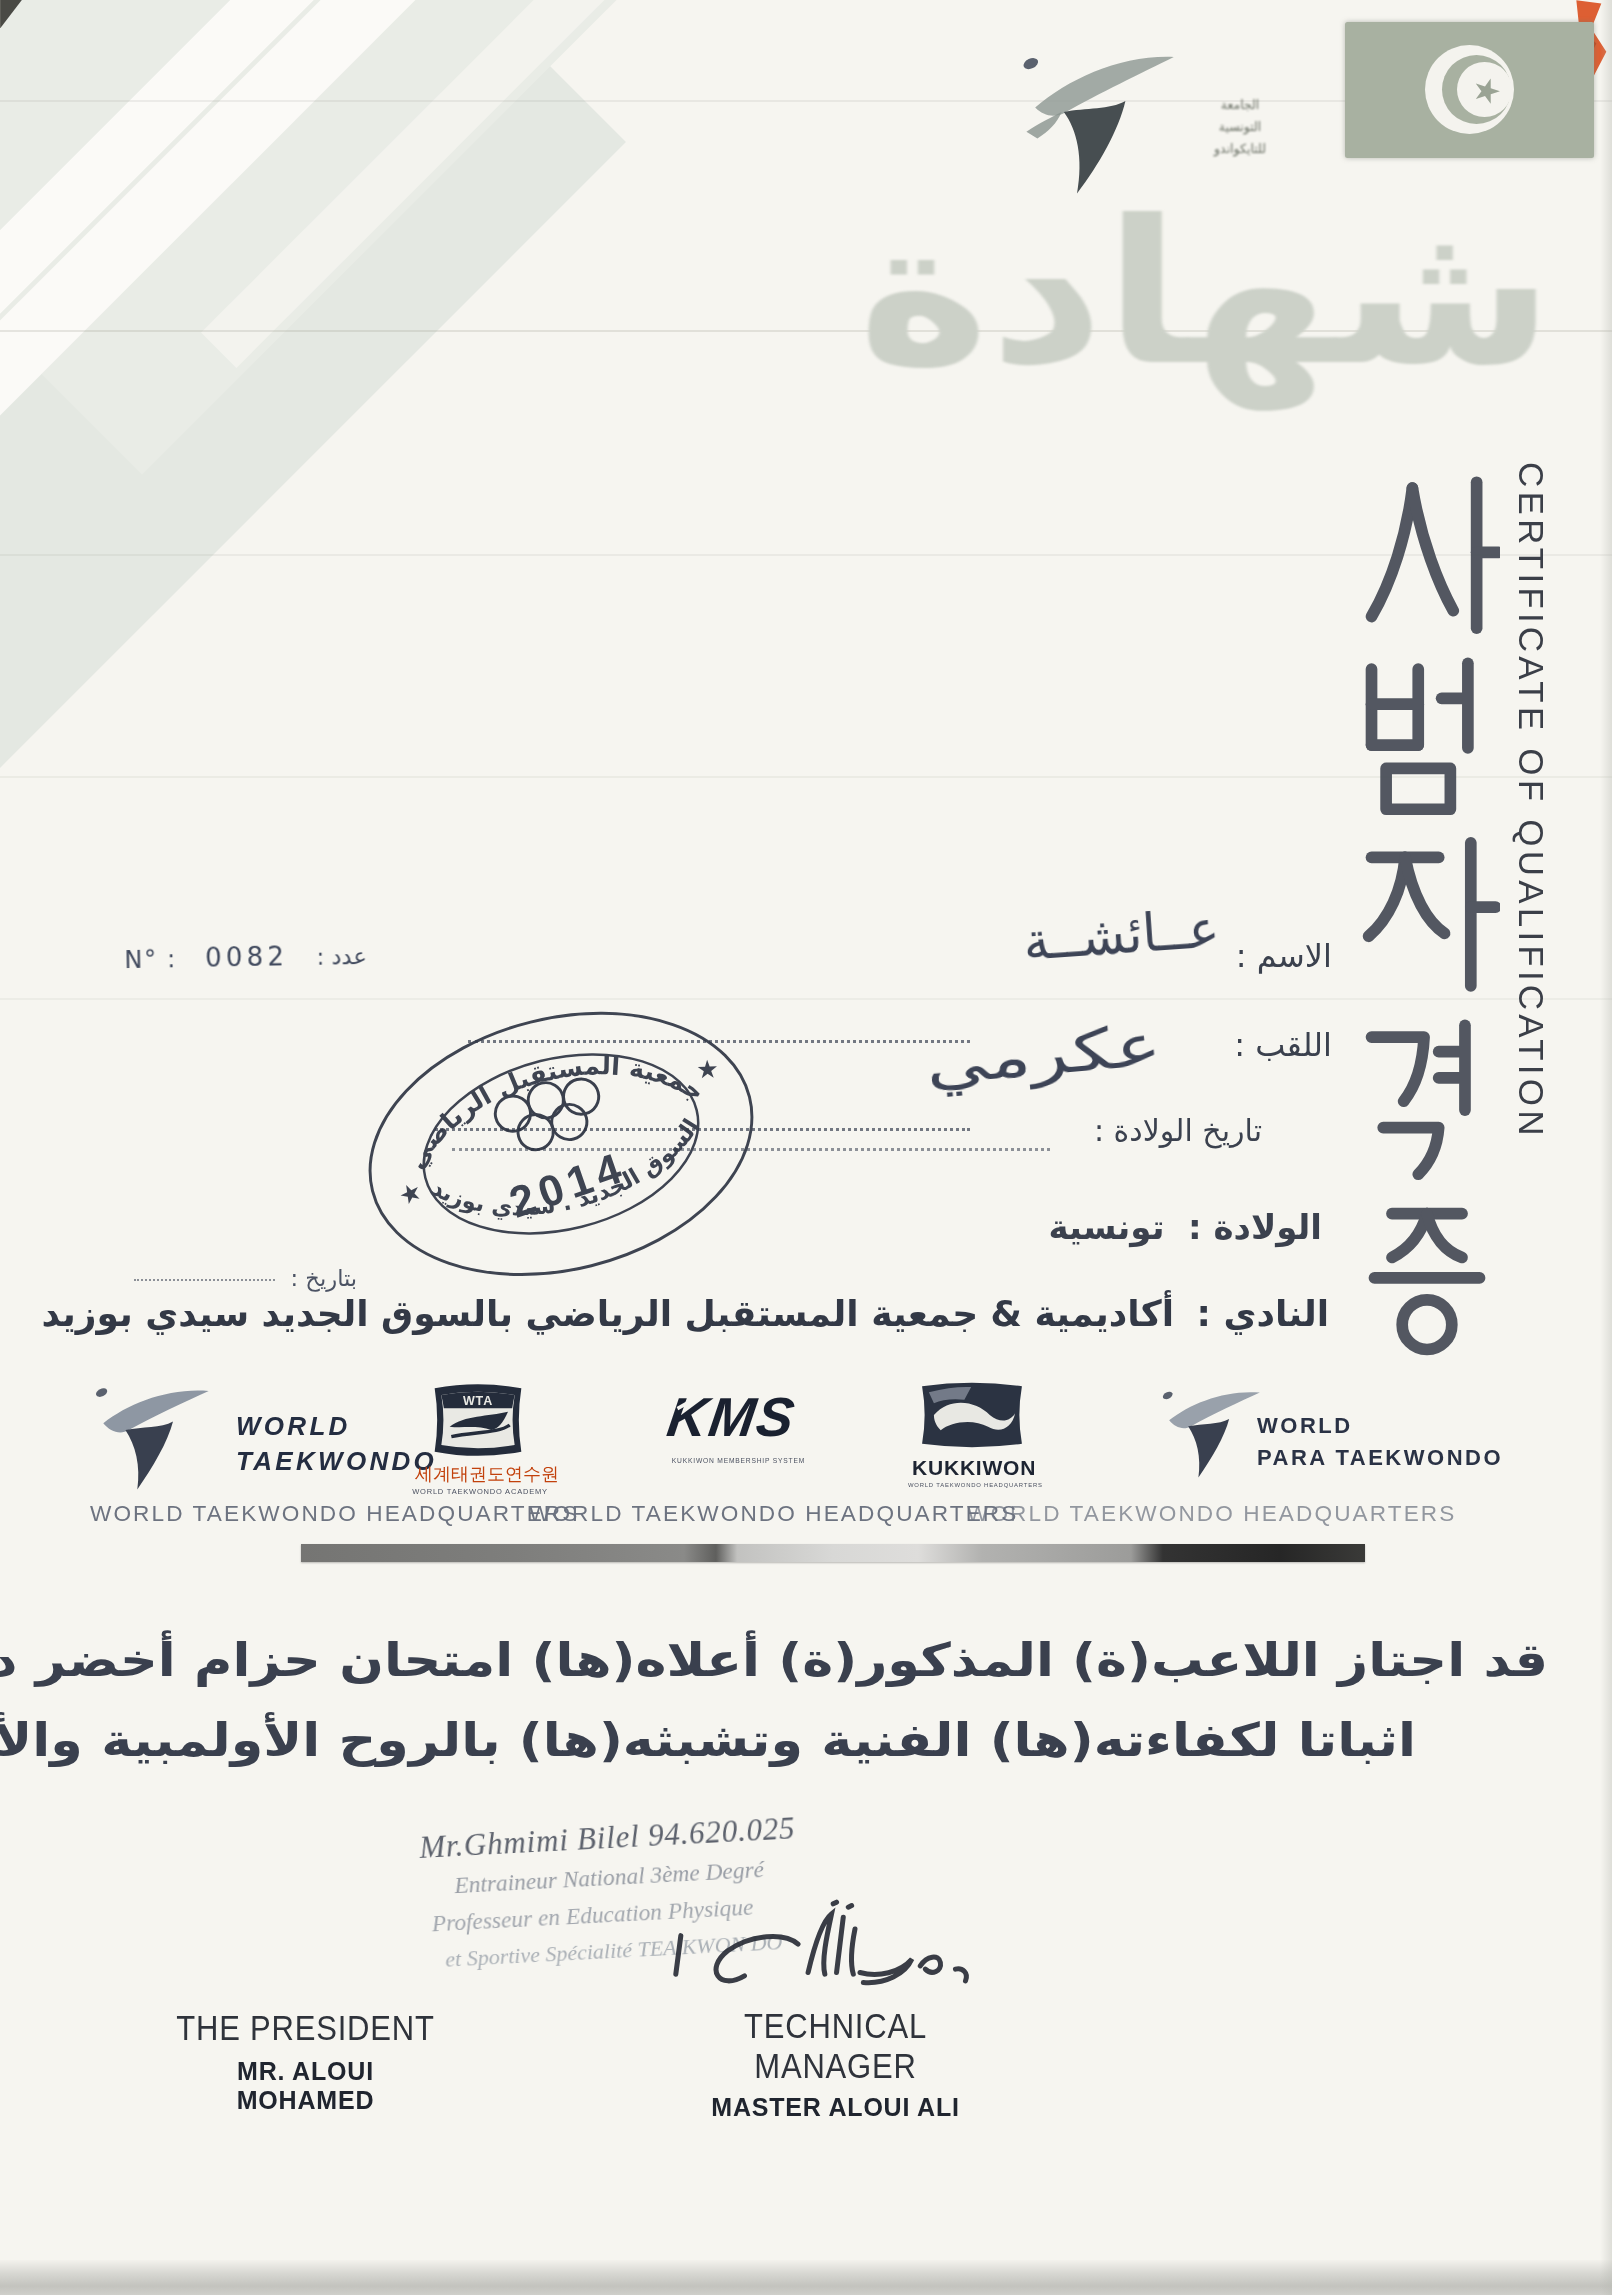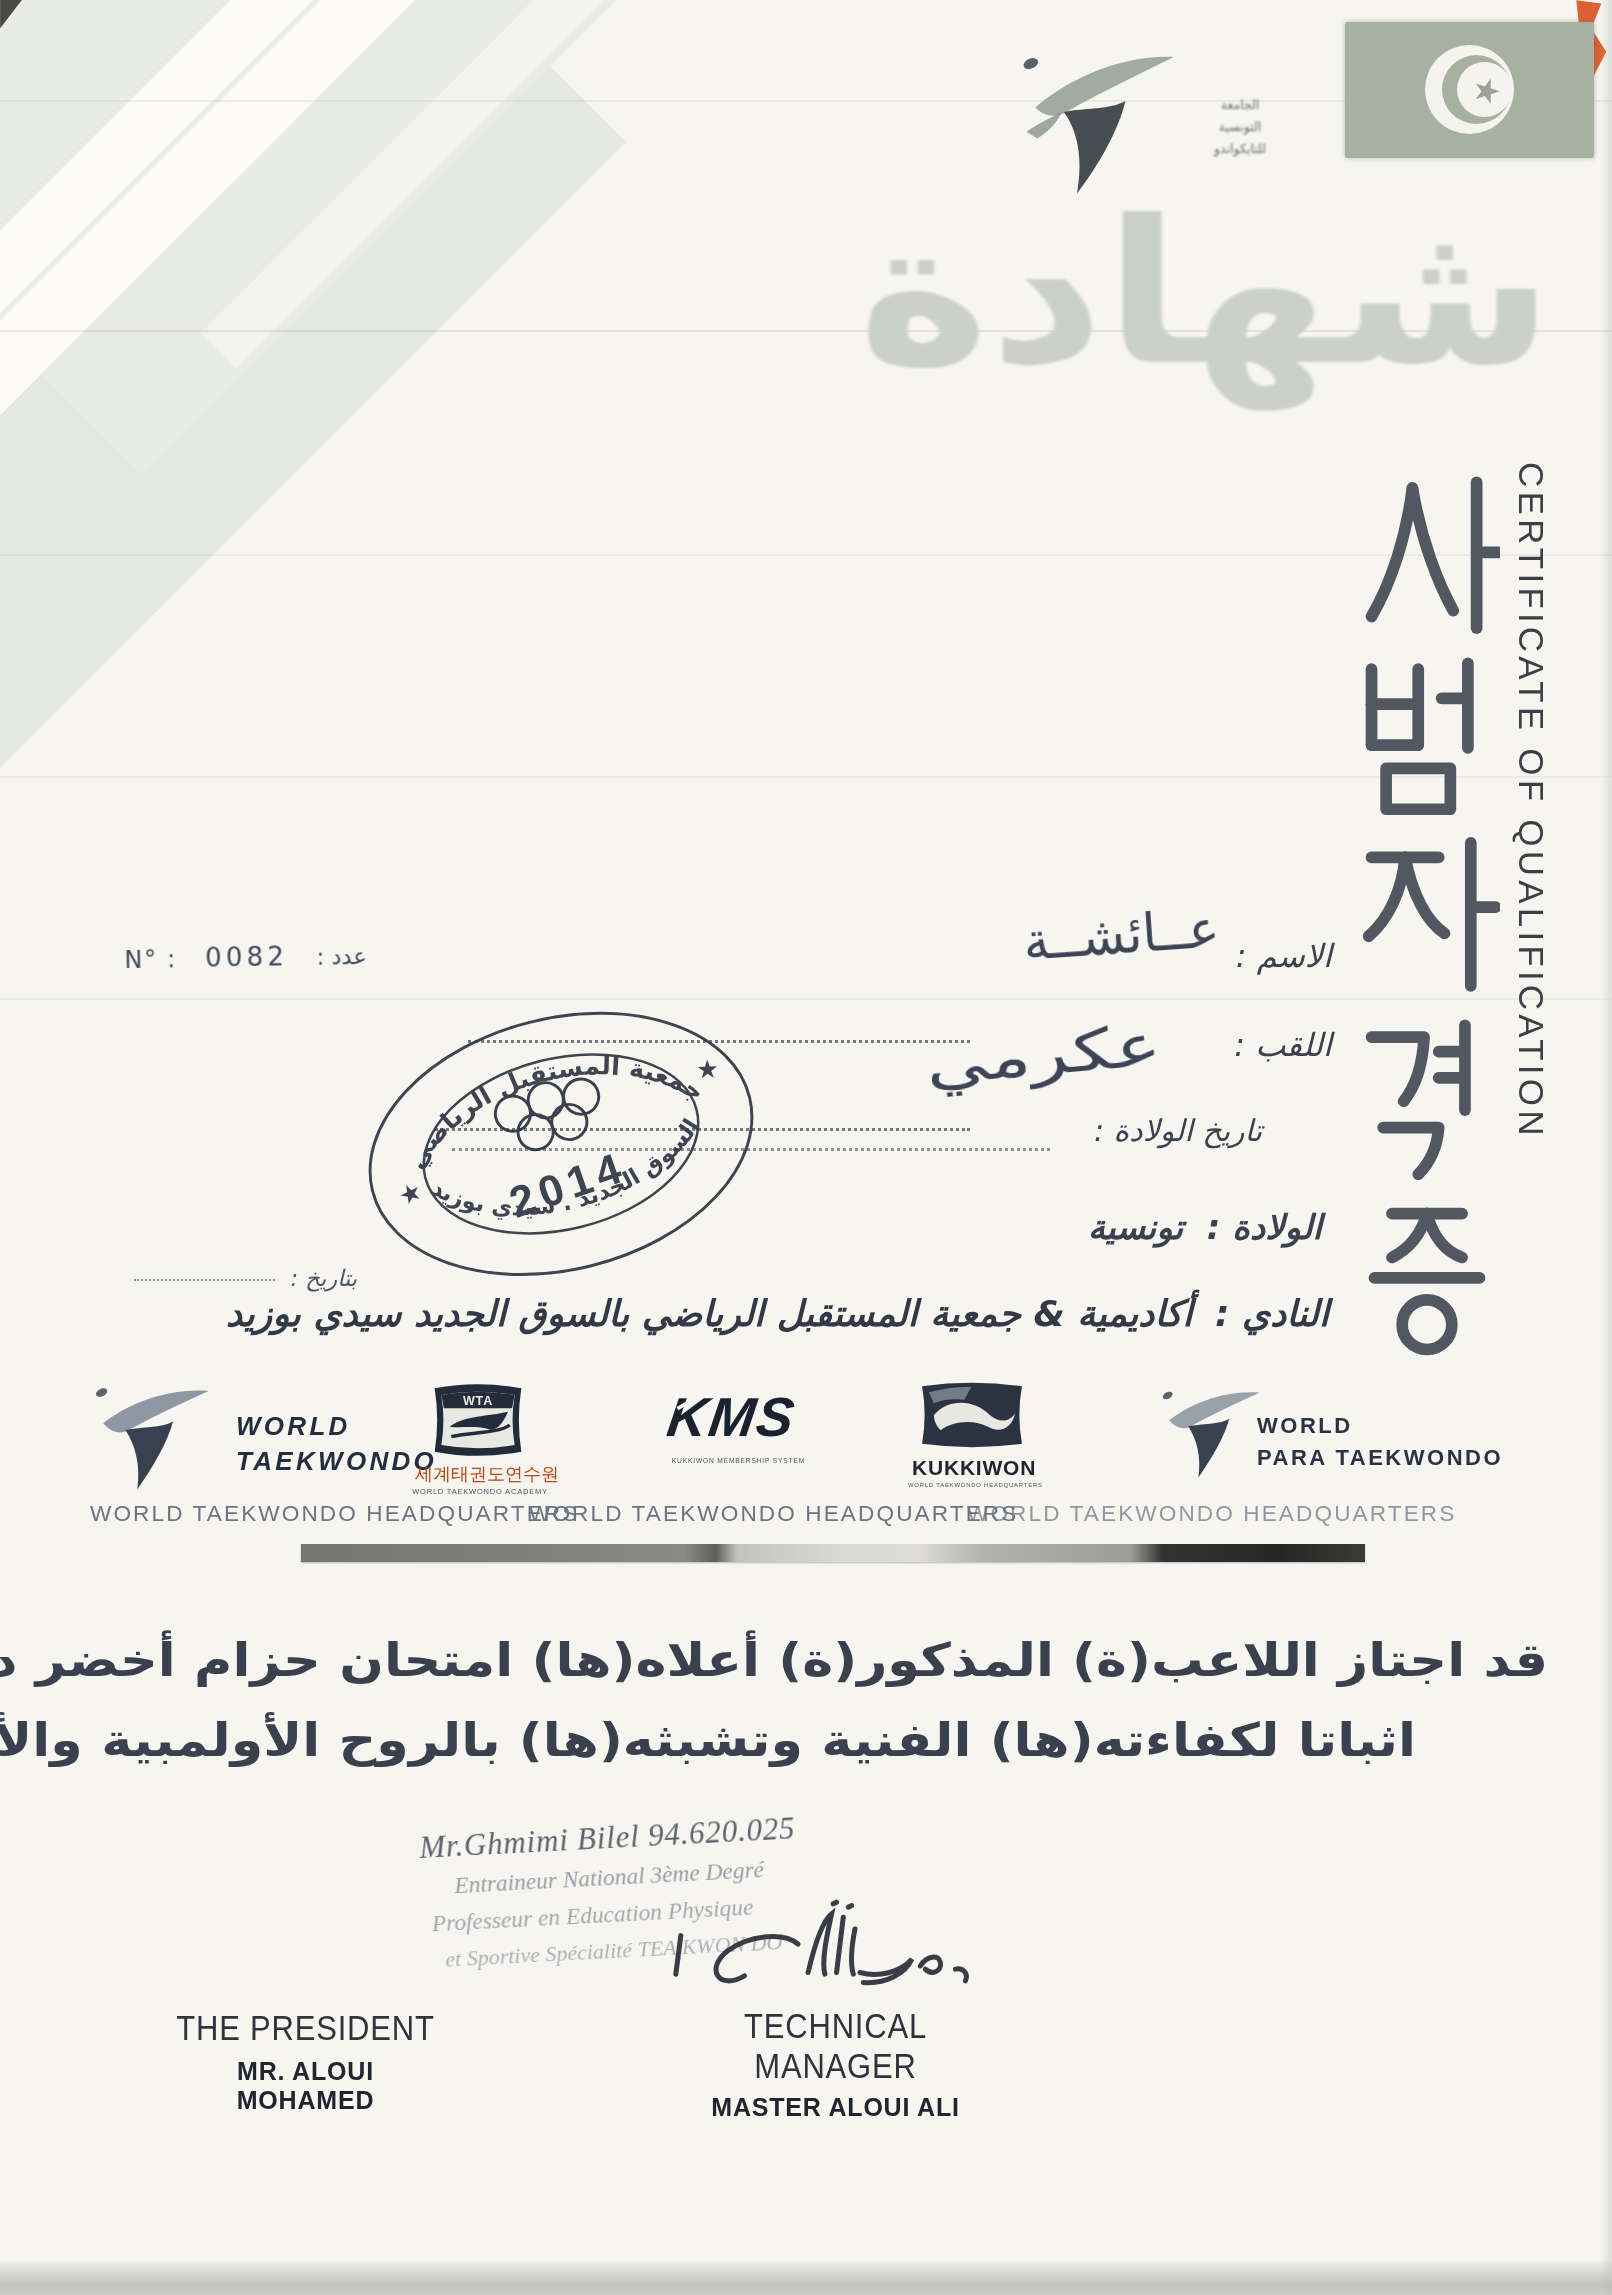--- a/index.html
+++ b/index.html
@@ -23,21 +23,21 @@
   .cert-en{position:absolute;left:1511px;top:462px;height:912px;writing-mode:vertical-rl;
            font-family:"Liberation Sans",sans-serif;font-size:35px;letter-spacing:4.2px;color:#3b3f48;
            filter:blur(0.3px);white-space:nowrap;}
   
   .serial{position:absolute;left:124px;top:897px;display:flex;align-items:baseline;gap:28.4px;
           color:#414a5e;transform:rotate(-1deg);filter:blur(0.3px);}
   .serial .fr{font-size:24px;letter-spacing:1.7px;}
   .serial .num{font-size:26px;letter-spacing:4.2px;}
   .serial .ar{font-size:22.6px;margin-top:48px;}
   
-  .flabel{position:absolute;direction:rtl;color:#3b414e;filter:blur(0.3px);white-space:nowrap;font-style:italic;}
+  .flabel{position:absolute;direction:rtl;color:#3b414e;filter:blur(0.3px);white-space:nowrap;}
   .hand{position:absolute;direction:rtl;color:#3d4456;filter:blur(0.3px);white-space:nowrap;}
   .dots{position:absolute;height:0;border-bottom:3.3px dotted rgba(70,76,92,.75);}
   
   .lg-text{position:absolute;font-family:"Liberation Sans",sans-serif;color:#272f42;font-weight:bold;white-space:nowrap;}
   .tiny{font-size:7.5px;letter-spacing:0.8px;color:#4a5060;font-weight:normal;}
   .hq{position:absolute;top:1501px;font-family:"Liberation Sans",sans-serif;font-size:22.6px;
       letter-spacing:2.1px;color:#6d7380;white-space:nowrap;filter:blur(0.4px);}
   .bar{position:absolute;left:301px;top:1544px;width:1064px;height:18.4px;
        background:linear-gradient(90deg,#757573 0%,#7e7e7c 20%,#8a8a88 36%,#5f5f5d 39%,#c2c2c0 41%,#d8d8d6 50%,#dedddb 58%,#b2b2b0 64%,#a5a5a3 72%,#9c9c9a 78%,#333333 81%,#262626 92%,#3a3a38 100%);
        box-shadow:0 0.8px 1.7px rgba(0,0,0,.25);}

